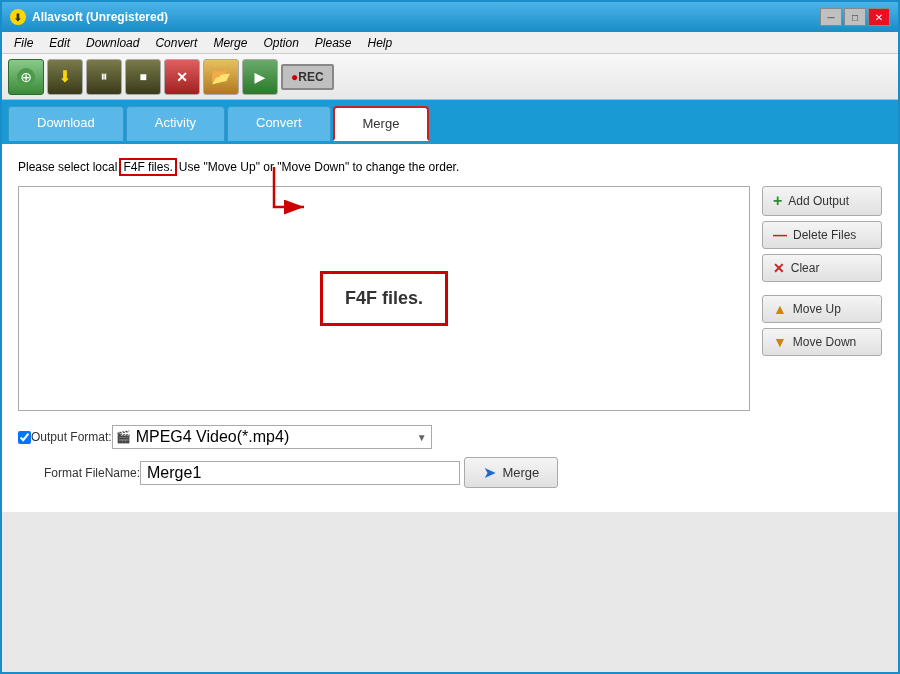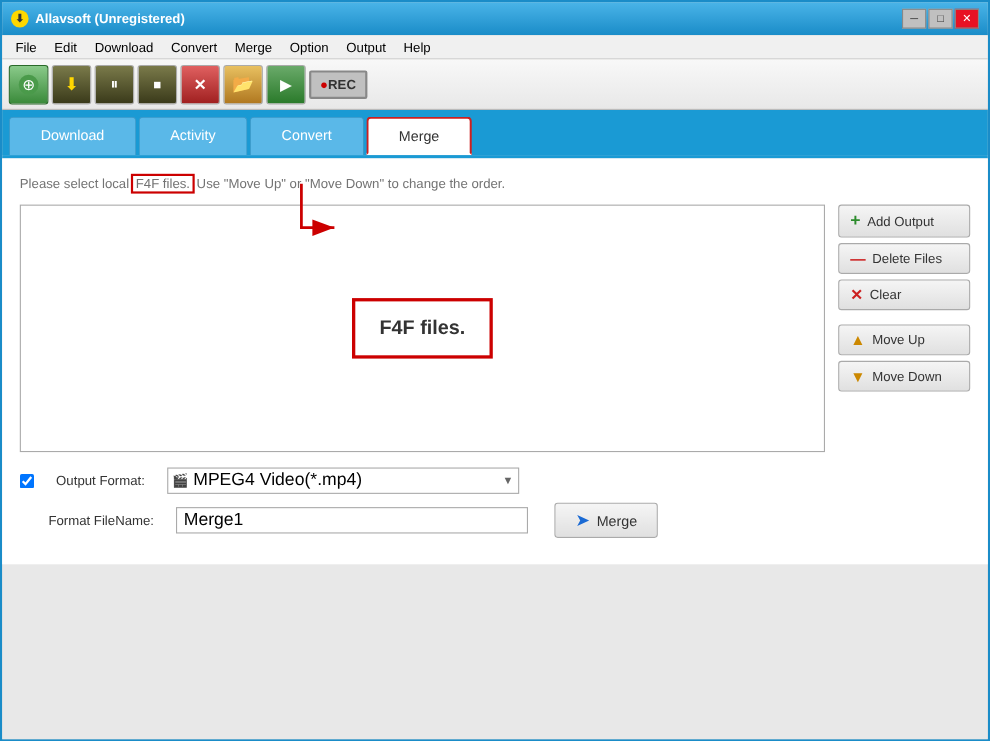--- a/index.html
+++ b/index.html
@@ -35,20 +35,21 @@
     .win-btn.close { background: #e81123; color: white; }
 
     
     .menu-bar {
       background: #f0f0f0;
       height: 22px;
       display: flex;
       align-items: center;
       padding: 0 4px;
       border-bottom: 1px solid #ccc;
+      font-style: italic;
     }
     .menu-item {
       padding: 2px 8px;
       cursor: pointer;
       font-size: 12px;
       color: #000;
     }
 
     
     .toolbar {
@@ -133,21 +134,21 @@
     }
     .btn-icon { font-size: 14px; }
     .btn-icon.green { color: #2d8c2d; }
     .btn-icon.red { color: #cc2020; }
     .btn-icon.orange-up { color: #cc8800; }
     .btn-icon.orange-dn { color: #cc8800; }
     .form-row {
       display: flex;
       align-items: center;
       margin-bottom: 8px;
-      gap: 20px;
+      gap: 0;
     }
     .form-label {
       font-size: 12px;
       color: #333;
       white-space: nowrap;
     }
     .checkbox-wrap {
       display: flex;
       align-items: center;
       gap: 4px;
@@ -215,21 +216,21 @@
     </div>
   </div>
 
   <div class="menu-bar">
     <span class="menu-item">File</span>
     <span class="menu-item">Edit</span>
     <span class="menu-item">Download</span>
     <span class="menu-item">Convert</span>
     <span class="menu-item">Merge</span>
     <span class="menu-item">Option</span>
-    <span class="menu-item">Output</span>
+    <span class="menu-item">Please</span>
     <span class="menu-item">Help</span>
   </div>
 
   <div class="toolbar">
     <div class="tb-btn green-add" style="background:linear-gradient(to bottom,#8aca8a,#3a8a3a); border:1px solid #2a6a2a;">
       <svg width="20" height="20" viewBox="0 0 20 20">
           <circle cx="10" cy="10" r="9" fill="#4a9a4a"></circle>
           <text x="10" y="15" text-anchor="middle" font-size="14" fill="white">⊕</text>
         </svg>
     </div>
@@ -267,21 +268,21 @@
       <span>Convert</span>
     </div>
     <div class="tab active" style="border:2px solid #cc2020; border-bottom:2px solid white;">
       <span>Merge</span>
     </div>
   </div>
 
   <div style="flex:1; background:#e8e8e8; border-top:3px solid #1a9ad4;">
     <div class="content-inner">
 
-      <div style="margin-bottom:10px; font-size:12px; color:#737373; display:flex; align-items:baseline; flex-wrap:wrap;">
+      <div style="margin-bottom:10px; font-size:12px; color:#000000; display:flex; align-items:baseline; flex-wrap:wrap;">
         <span>Please select local</span>
         <span style="border:2px solid #cc0000; padding:0 2px; margin:0 2px;">F4F files.</span>
         <span> Use "Move Up" or "Move Down" to change the order.</span>
       </div>
 
       <div style="display:flex; gap:12px;">
 
         <div style="flex:1; border:1px solid #aaa; background:white; height:225px; position:relative; display:flex; align-items:center; justify-content:center;">
 
           <div style="border:3px solid #cc0000; padding:14px 22px; background:white; font-size:18px; font-weight:bold; color:#333; position:relative;">

